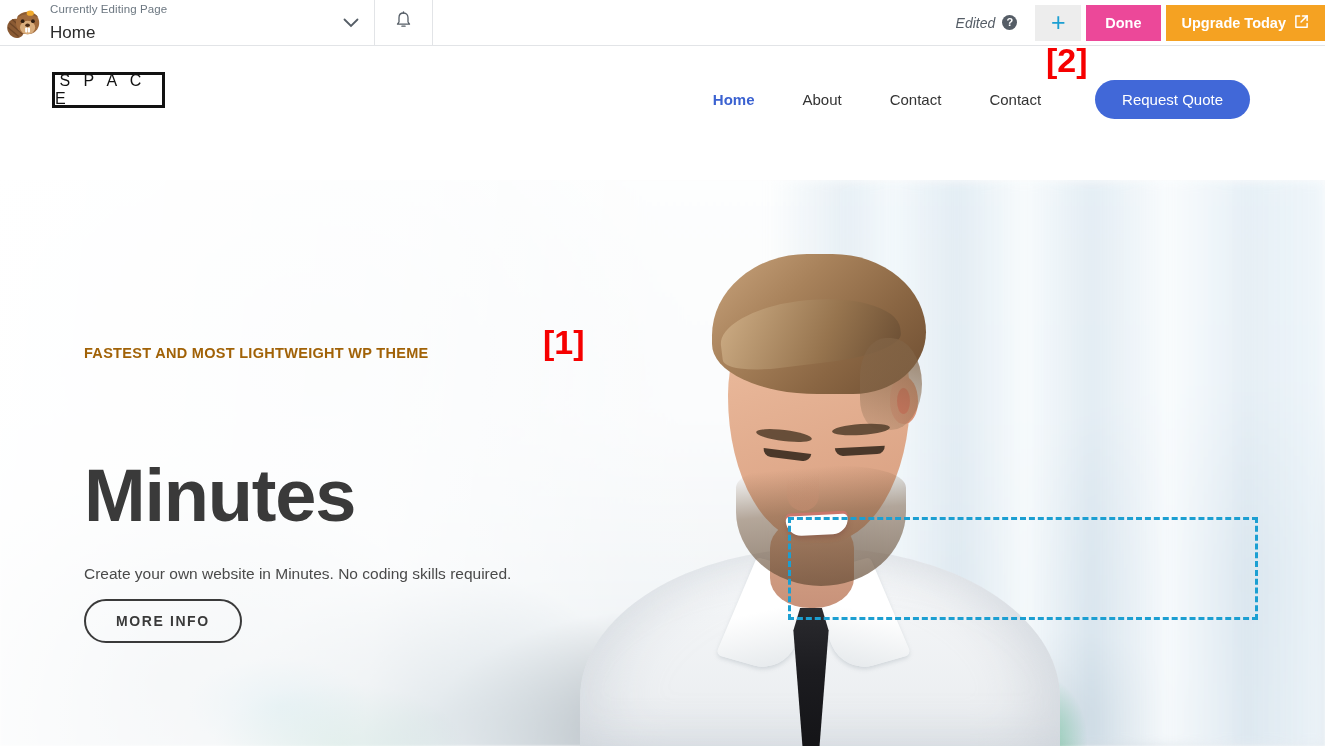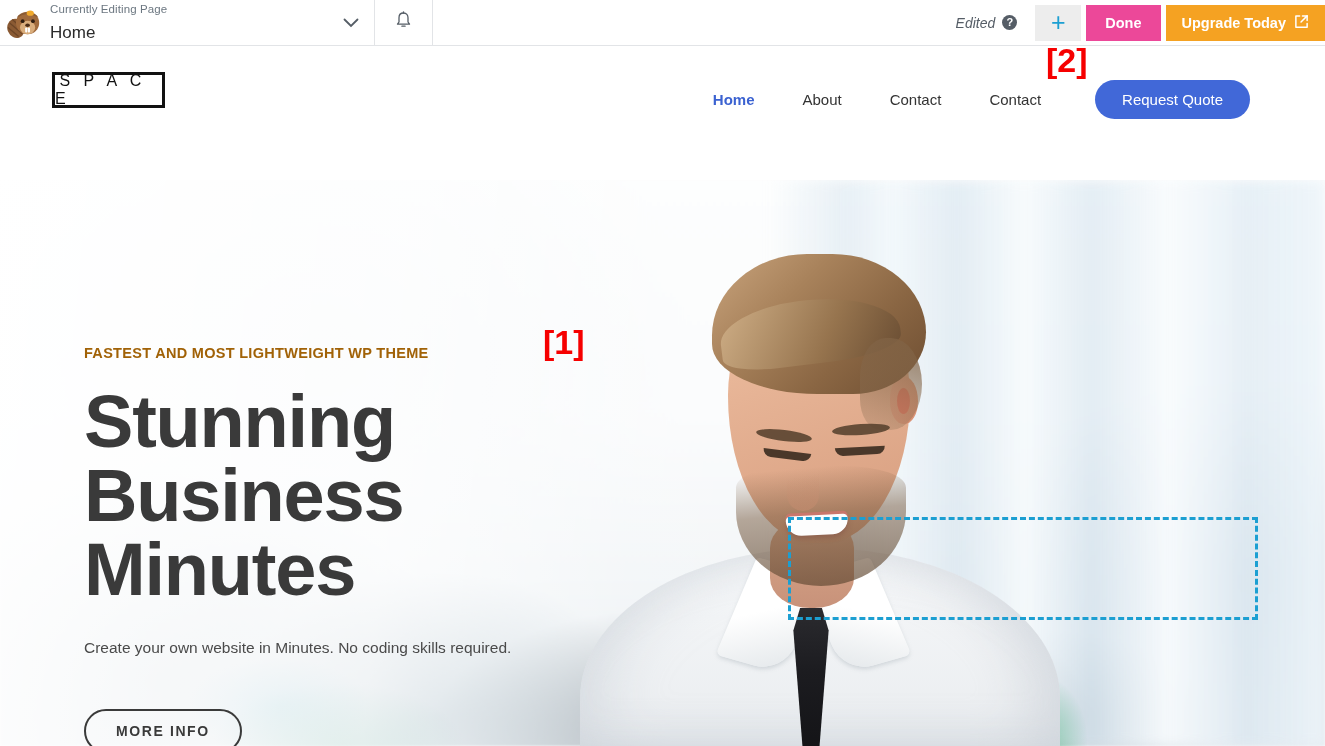--- a/index.html
+++ b/index.html
@@ -458,21 +458,21 @@
     font-size: 74px;
     line-height: 74px;
     font-weight: bold;
     color: #3a3a3a;
     margin: 0 0 32px 0;
     letter-spacing: -1.2px;
   }
   .hero-sub {
     font-size: 15.5px;
     color: #4a4a4a;
-    margin: 0 0 52px 0;
+    margin: 0 0 16px 0;
   }
   .btn-moreinfo {
     background: transparent;
     border: 2px solid #3a3a3a;
     border-radius: 28px;
     height: 44px;
     padding: 0 30px;
     font-size: 14px;
     font-weight: bold;
     letter-spacing: 1.6px;
@@ -611,21 +611,21 @@
       <div class="p-brow-r"></div>
       <div class="p-eye-l"></div>
       <div class="p-eye-r"></div>
       <div class="p-nose"></div>
       <div class="p-mouth"></div>
     </div>
 
     <div class="hero-copy">
       <p class="hero-kicker">FASTEST AND MOST LIGHTWEIGHT WP THEME</p>
       <h1 class="hero-title">
-        <span>Stunning Business</span><br>
+        <br>
         <span>Minutes</span>
       </h1>
       <p class="hero-sub">Create your own website in Minutes. No coding skills required.</p>
       <button class="btn-moreinfo">MORE INFO</button>
     </div>
 
     <div class="selection-box"></div>
   </div>
 
   <div class="marker marker-1">[1]</div>

